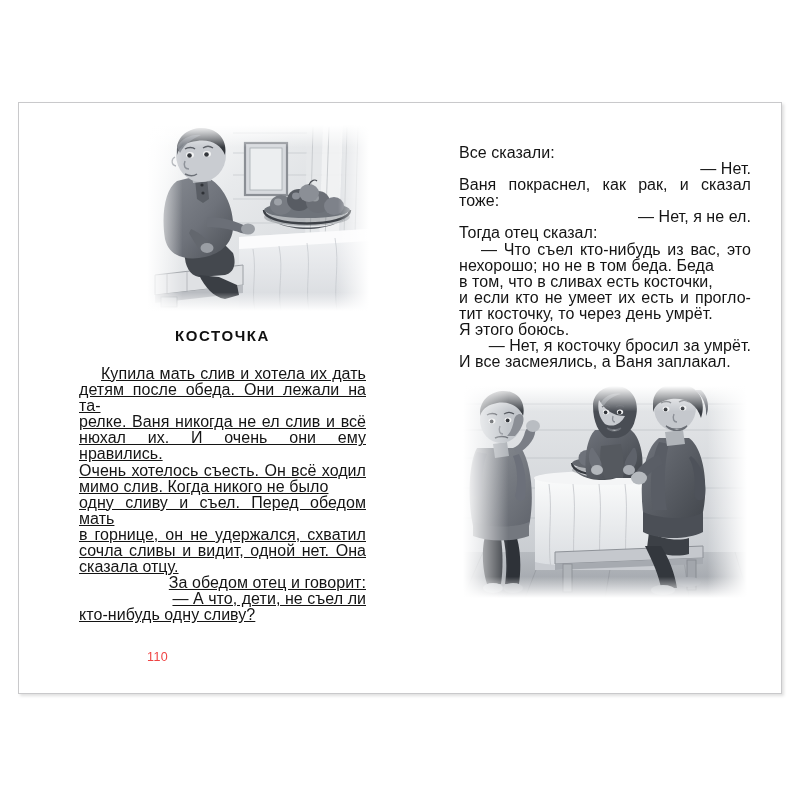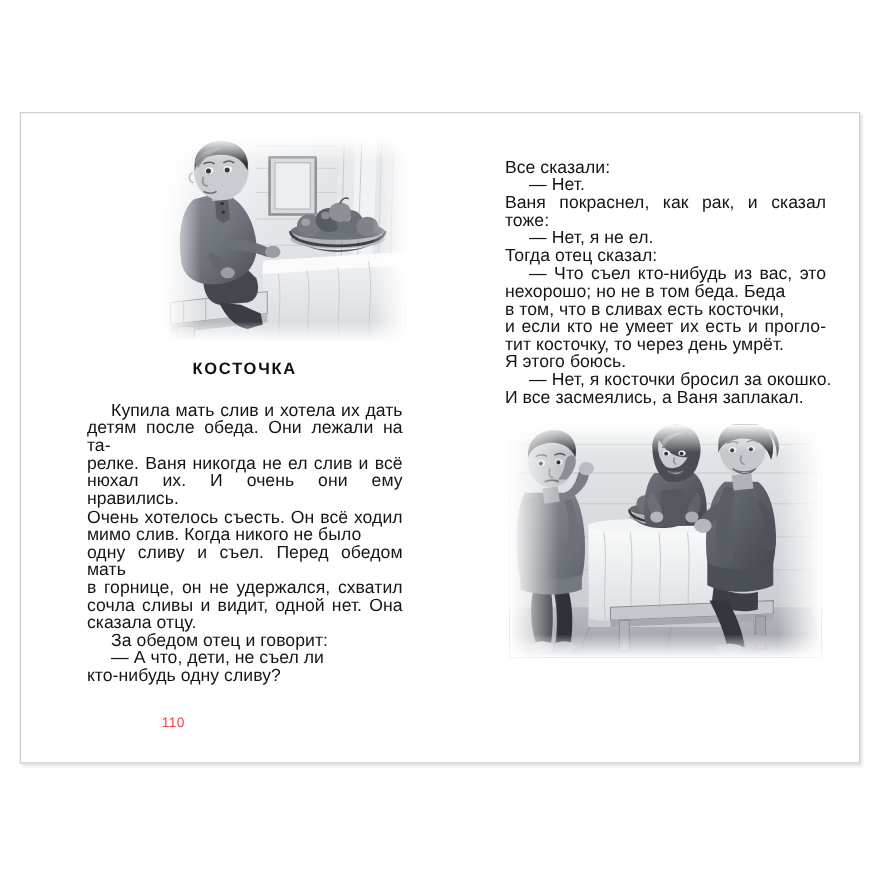--- a/index.html
+++ b/index.html
@@ -89,30 +89,30 @@
   }
 
   
   .bodytext {
     margin: 0;
     font-size: 16px;
     line-height: 16.1px;
     color: #141414;
     letter-spacing: 0.05px;
   }
-  .col-left .bodytext  { margin-top: 22px; }
+  .col-left .bodytext  { margin-top: 22px; text-decoration: underline; }
   .col-right .bodytext { margin-top: 0; }
 
   .tline { white-space: pre; display: block; }
   .tline.just {
     white-space: normal;
     text-align: justify;
     text-align-last: justify;
   }
-  .tline.indent { padding-left: 22px; }
+  .tline.indent { padding-left: 22px; text-align: right; }
 
   
   .folio {
     margin: 26px 0 0 0;
     padding-left: 68px;
     font-size: 12.5px;
     color: #ef4444;
     letter-spacing: 0.4px;
   }
 </style>
@@ -291,21 +291,21 @@
         </div>
         <div>
           <span class="tline just indent">— Что съел кто-нибудь из вас, это</span>
           <span class="tline">нехорошо; но не в том беда. Беда</span>
           <span class="tline">в том, что в сливах есть косточки,</span>
           <span class="tline just">и если кто не умеет их есть и прогло-</span>
           <span class="tline">тит косточку, то через день умрёт.</span>
           <span class="tline">Я этого боюсь.</span>
         </div>
         <div>
-          <span class="tline indent">— Нет, я косточки бросил за окошко.</span>
+          <span class="tline indent">— Нет, я косточку бросил за умрёт.</span>
           <span class="tline">И все засмеялись, а Ваня заплакал.</span>
         </div>
       </div>
 
       <div class="illo illo-bottom">
         <svg viewBox="0 0 284 212" preserveAspectRatio="none" aria-hidden="true">
           <defs>
             <linearGradient id="wallB" x1="0" y1="0" x2="0" y2="1">
               <stop offset="0" stop-color="#e6e8ea"></stop>
               <stop offset="0.6" stop-color="#d2d5d9"></stop>

